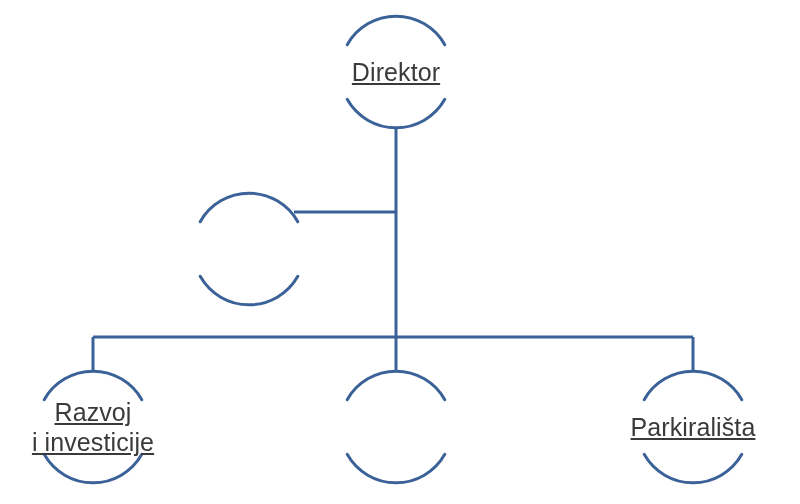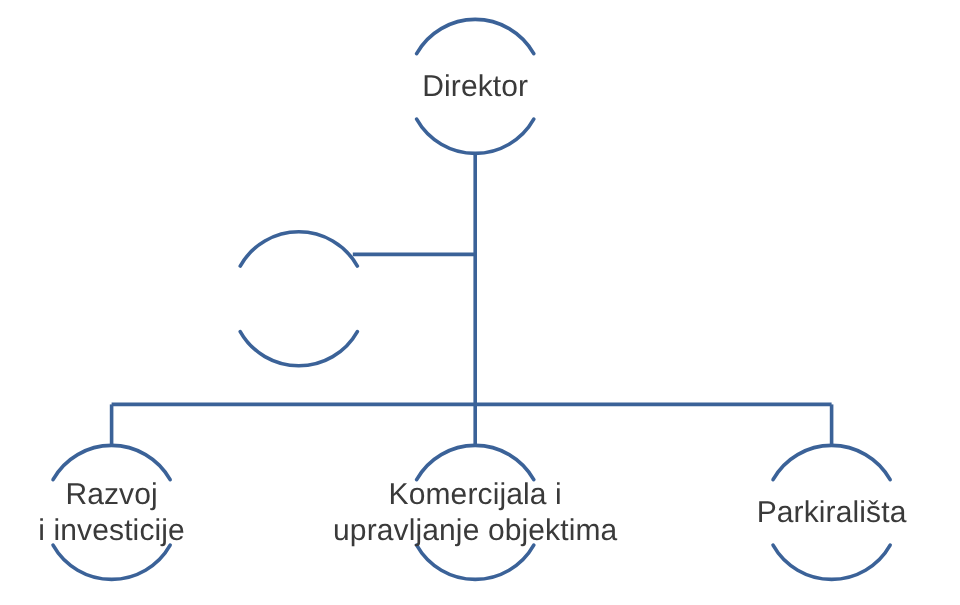--- a/index.html
+++ b/index.html
@@ -28,20 +28,21 @@
   }
   .node-label {
     position: absolute;
     text-align: center;
     color: #3a3a3a;
     font-family: "Liberation Sans", sans-serif;
     font-size: 25px;
     line-height: 30px;
     white-space: nowrap;
     letter-spacing: 0.1px;
+    text-decoration: underline;
   }
   .node-label .line {
     display: block;
   }
 </style>
 </head>
 <body>
 
 <div id="org-chart">
 
@@ -93,22 +94,18 @@
   <div class="node-label" style="left:296px; top:57px; width:200px;">
     <span class="line">Direktor</span>
   </div>
 
 
   <div class="node-label" style="left:-27px; top:397px; width:240px;">
     <span class="line">Razvoj</span>
     <span class="line">i investicije</span>
   </div>
 
-  <div class="node-label" style="left:246px; top:397px; width:300px;">
-    <span class="line">Komercijala i</span>
-    <span class="line">upravljanje objektima</span>
-  </div>
 
   <div class="node-label" style="left:573px; top:412px; width:240px;">
     <span class="line">Parkirališta</span>
   </div>
 
 </div>
 
 </body></html>

